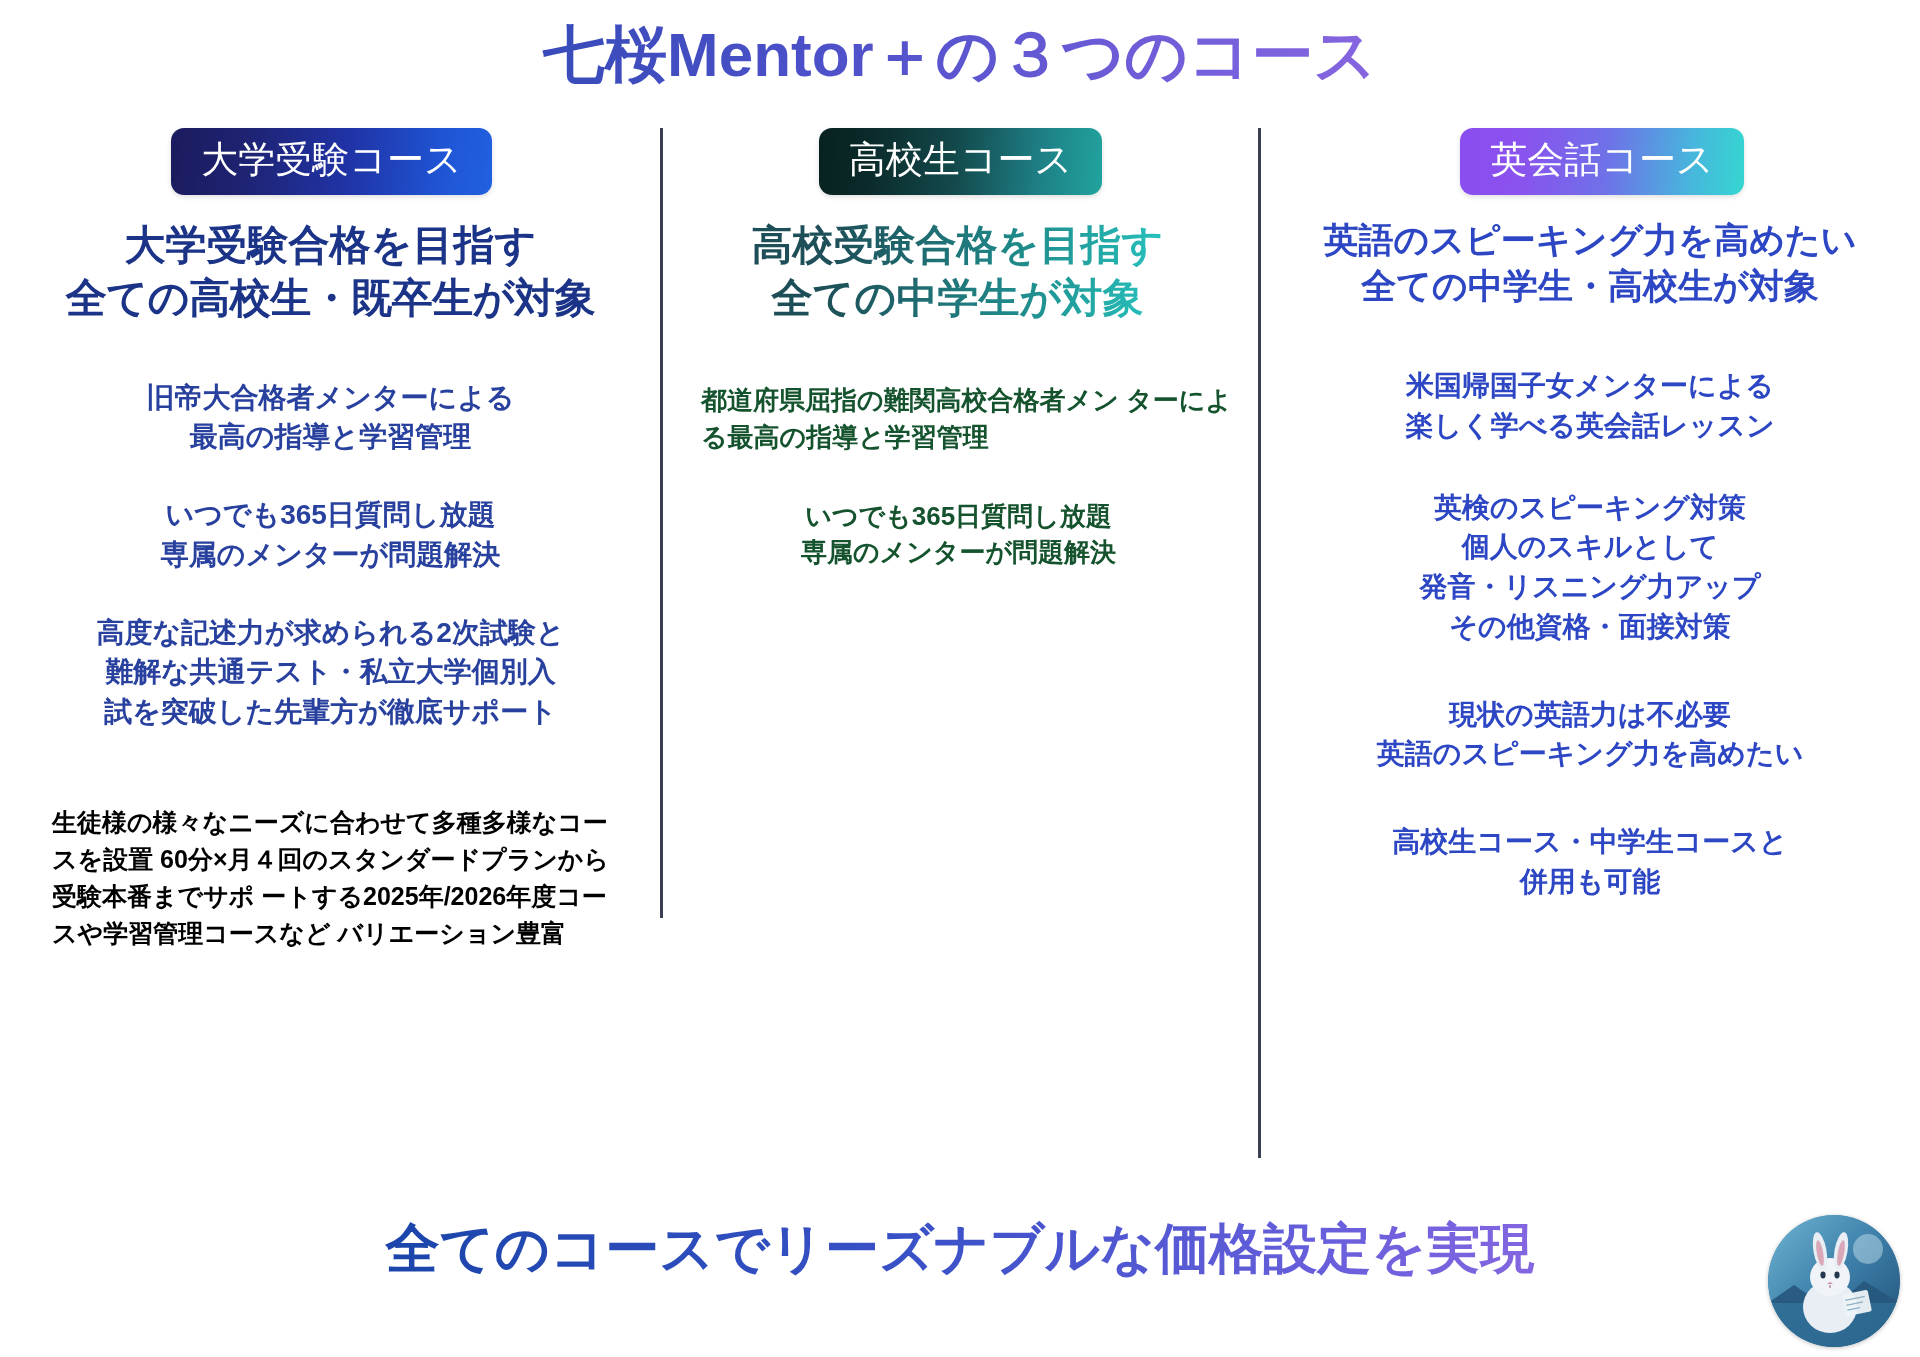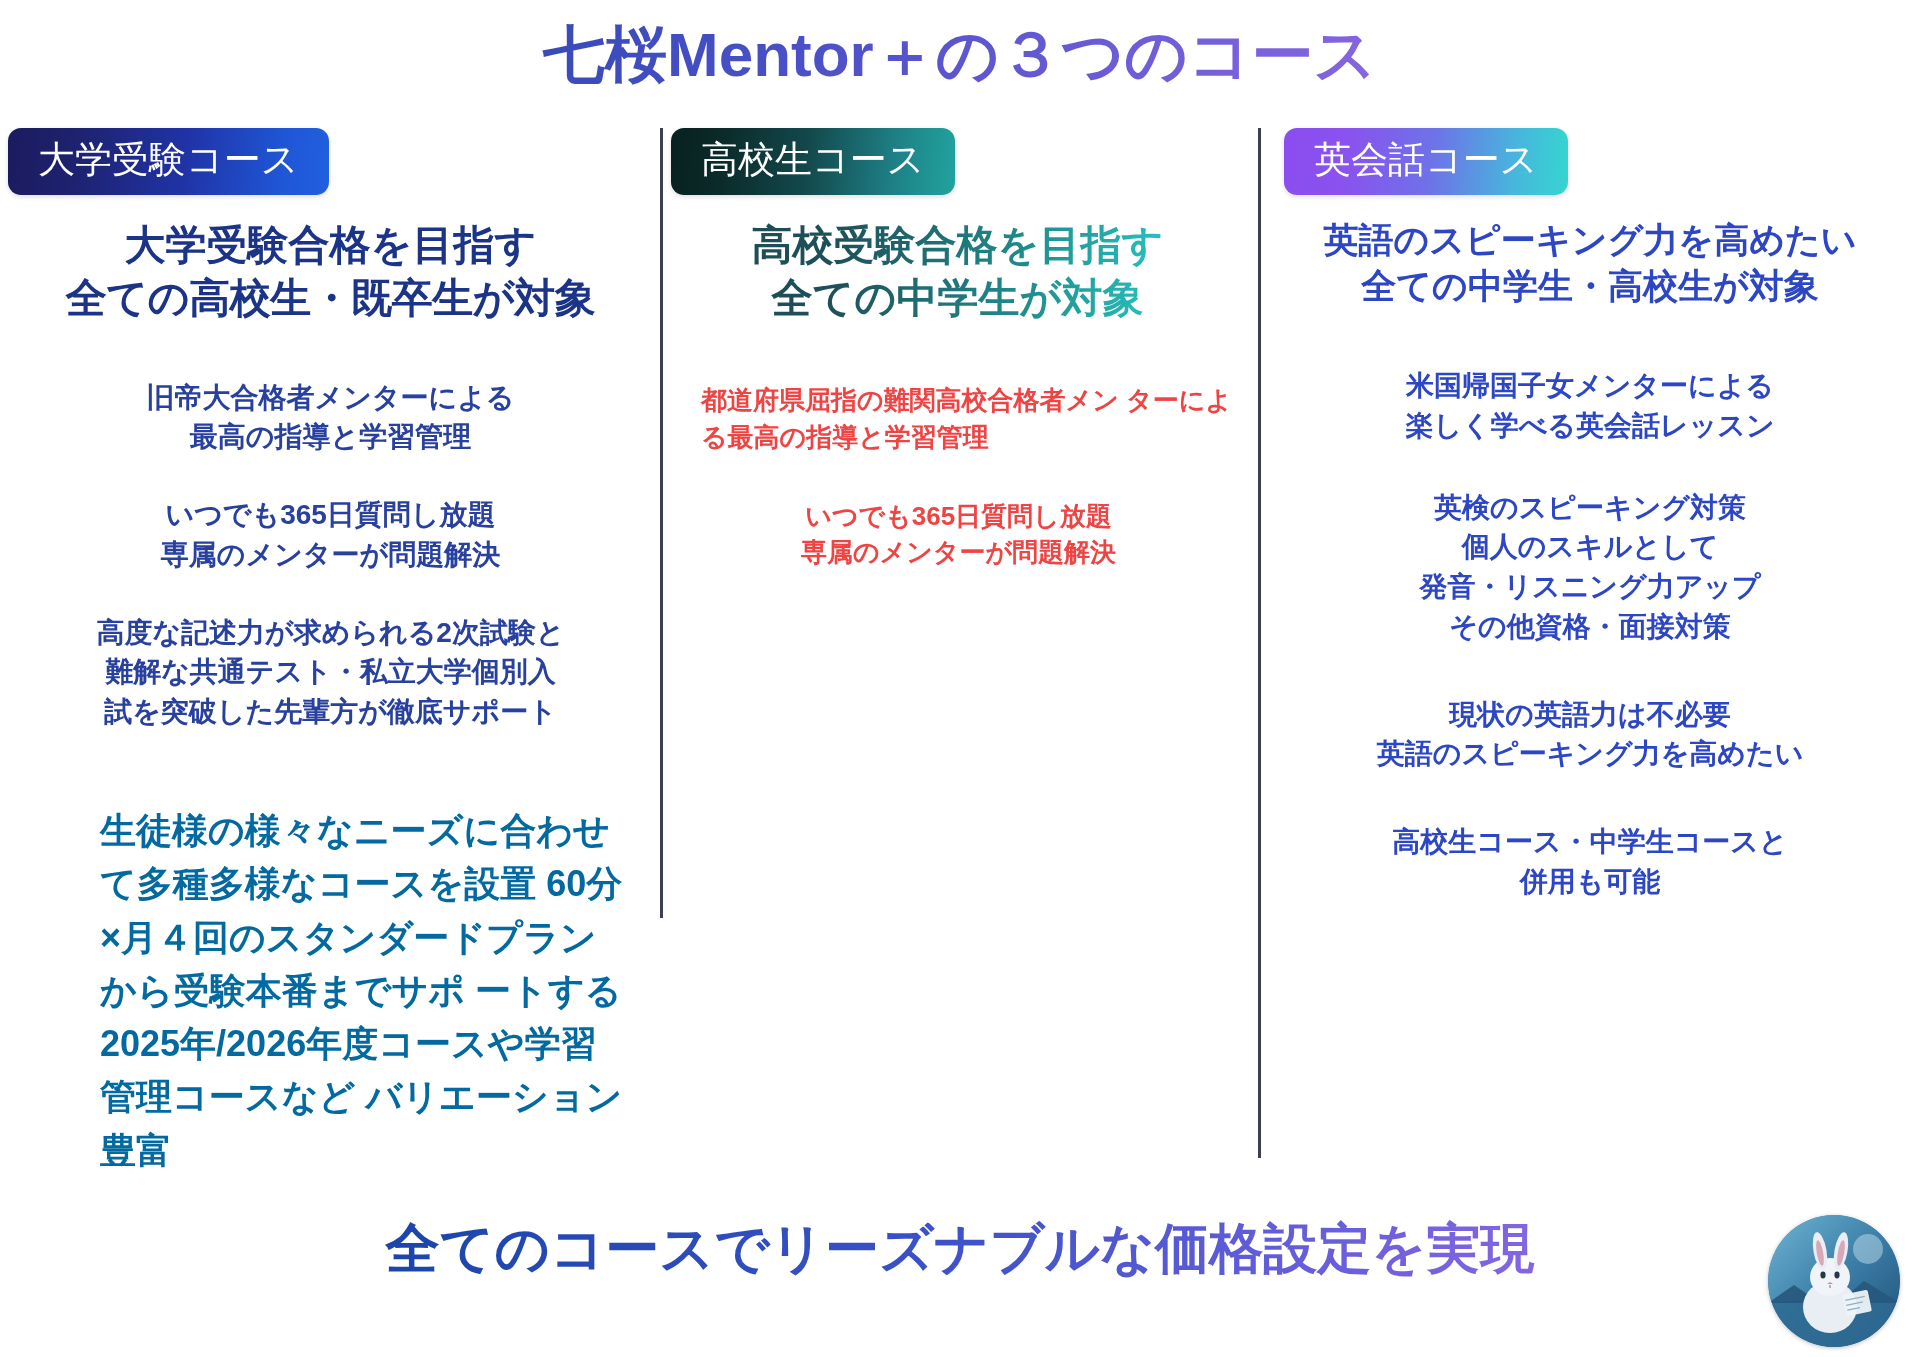--- a/index.html
+++ b/index.html
@@ -41,21 +41,21 @@
   .badge{
     display:inline-block;
     border-radius:13px;
     padding:9px 30px 13px 30px;
     font-size:37px; font-weight:normal;
     color:#ffffff;
     line-height:1.22;
     white-space:nowrap;
     box-shadow:0 2px 5px rgba(0,0,0,0.13);
   }
-  .badge-wrap{ }
+  .badge-wrap{ text-align:center; }
   .badge-1{ background:linear-gradient(95deg,#1B1B5E 0%,#1E2270 22%,#2033A6 55%,#1F56D6 85%,#2060E0 100%); }
   .badge-2{ background:linear-gradient(95deg,#07211F 0%,#0B2A2A 18%,#13494C 48%,#1E8086 78%,#21A39E 100%); }
   .badge-3{ background:linear-gradient(95deg,#8A4DF0 0%,#8A52EE 22%,#6E72E8 52%,#46B8DC 82%,#35D6D0 100%); }
 
   .badge-row-1{ padding-left:8px; }
   .badge-row-2{ padding-left:16px; }
   .badge-row-3{ padding-left:34px; }
 
   
   .headline{
@@ -82,32 +82,32 @@
     padding-left:10px;
   }
 
   
   .blocks{ margin-top:0; }
   .blk{
     text-align:center; font-weight:bold;
     line-height:1.42; white-space:pre-line;
   }
   .blk-1{ font-size:28px; color:#28409E; padding-left:6px; }
-  .blk-2{ font-size:26px; color:#ef4444; padding-left:12px; }
+  .blk-2{ font-size:26px; color:#14532d; padding-left:12px; }
   .blk-3{ font-size:28px; color:#2C46C4; padding-left:10px; }
 
   .blk-2.just{ text-align:left; padding-left:46px; padding-right:18px; white-space:normal; }
 
   
   .para-1{
     margin-top:0;
-    font-size:36px; font-weight:bold; color:#0369a1;
+    font-size:25px; font-weight:bold; color:#000000;
     line-height:1.48;
     text-align:left;
-    padding-left:100px; padding-right:26px;
+    padding-left:52px; padding-right:26px;
     white-space:normal;
   }
 
   
   .tagline{
     position:absolute; left:0; top:1216px; width:1920px;
     text-align:center;
     font-size:54px; font-weight:bold; line-height:1.2;
     white-space:nowrap;
     background:linear-gradient(95deg,#17409E 0%,#1C46AC 22%,#3A51C8 48%,#6A5FDC 70%,#9A6BE4 88%,#B47BEE 100%);

